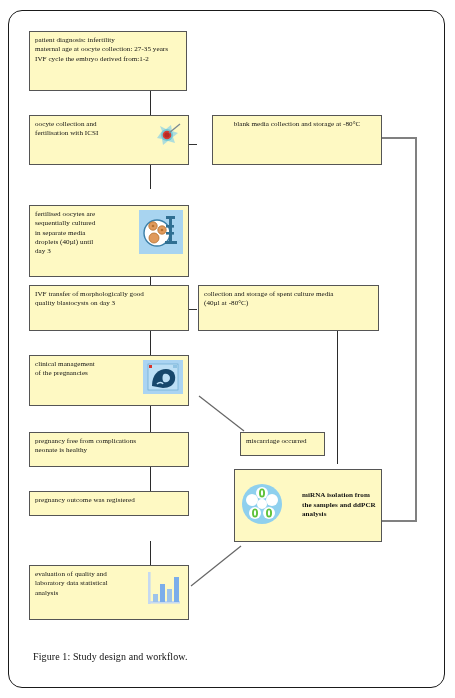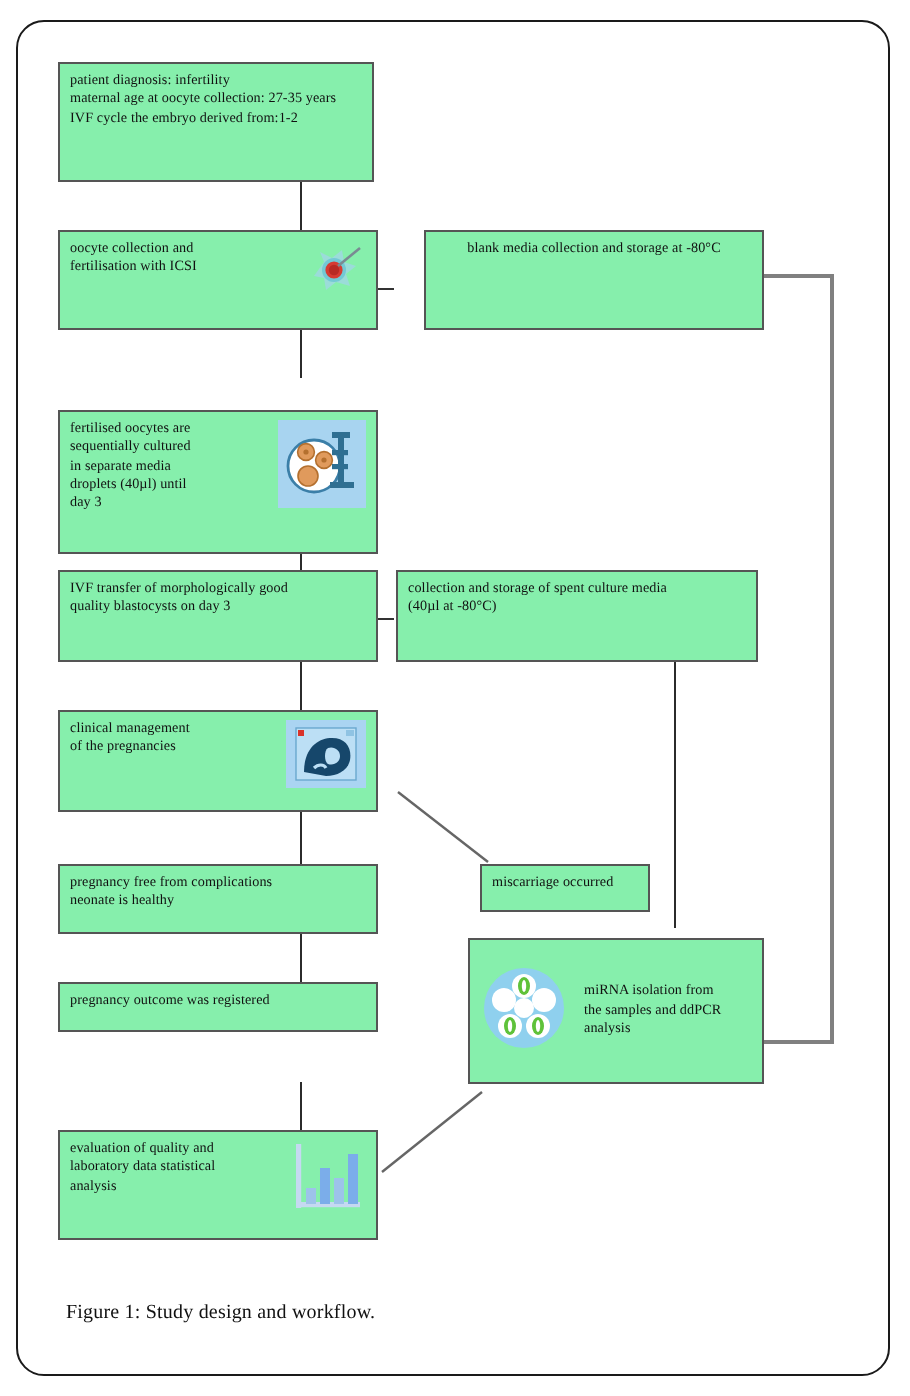--- a/index.html
+++ b/index.html
@@ -8,28 +8,28 @@
     font-family:"Liberation Serif","DejaVu Serif",serif;
     color:#000;
   }
   #frame{
     position:absolute;left:8px;top:10px;width:437px;height:678px;
     border:1.5px solid #1a1a1a;border-radius:14px;box-sizing:border-box;
     background:#fff;
   }
   .box{
     position:absolute;box-sizing:border-box;
-    border:1.3px solid #555;background:#86efac;
+    border:1.3px solid #555;background:#fef9c3;
     font-size:7.1px;line-height:1.32;
     color:#111;
     padding:4px 5px;
     letter-spacing:.05px;
   }
   .box .txt{display:block;white-space:pre-line;}
-  .box.withicon{display:flex;align-items:flex-start;justify-content:space-between;gap:2px;}
+  .box.withicon{display:flex;align-items:flex-start;justify-content:space-between;gap:12px;}
   .box.withicon .txt{flex:0 1 auto;}
   .icon{flex:0 0 auto;display:block;}
   .vline{position:absolute;width:1.3px;background:#2b2b2b;}
   .gline{position:absolute;background:#808080;}
   .caption{
     position:absolute;left:24px;top:640px;
     font-size:10px;font-family:"Liberation Serif","DejaVu Serif",serif;
     color:#111;letter-spacing:.1px;
   }
   .connector-dash{position:absolute;height:1.2px;background:#333;}
@@ -159,21 +159,21 @@
         <circle cx="12" cy="18" r="6" fill="#ffffff"></circle>
         <circle cx="22" cy="22" r="5" fill="#ffffff"></circle>
         <ellipse cx="22" cy="11" rx="3" ry="4.5" fill="#5fc23a"></ellipse>
         <ellipse cx="29" cy="31" rx="3" ry="4.5" fill="#5fc23a"></ellipse>
         <ellipse cx="15" cy="31" rx="3" ry="4.5" fill="#5fc23a"></ellipse>
         <ellipse cx="22" cy="11" rx="1.1" ry="3" fill="#ffffff"></ellipse>
         <ellipse cx="29" cy="31" rx="1.1" ry="3" fill="#ffffff"></ellipse>
         <ellipse cx="15" cy="31" rx="1.1" ry="3" fill="#ffffff"></ellipse>
       </svg>
     </span>
-    <span class="txt" style="flex:1;padding-left:6px;">miRNA isolation from
+    <span class="txt" style="flex:1;padding-left:6px;font-weight:bold;">miRNA isolation from
 the samples and ddPCR
 analysis</span>
   </div>
 
   <div class="box withicon" style="left:20px;top:554px;width:160px;height:55px;">
     <span class="txt">evaluation of quality and
 laboratory data statistical
 analysis</span>
     <span class="icon">
       <svg width="40" height="38" viewBox="0 0 40 38">

